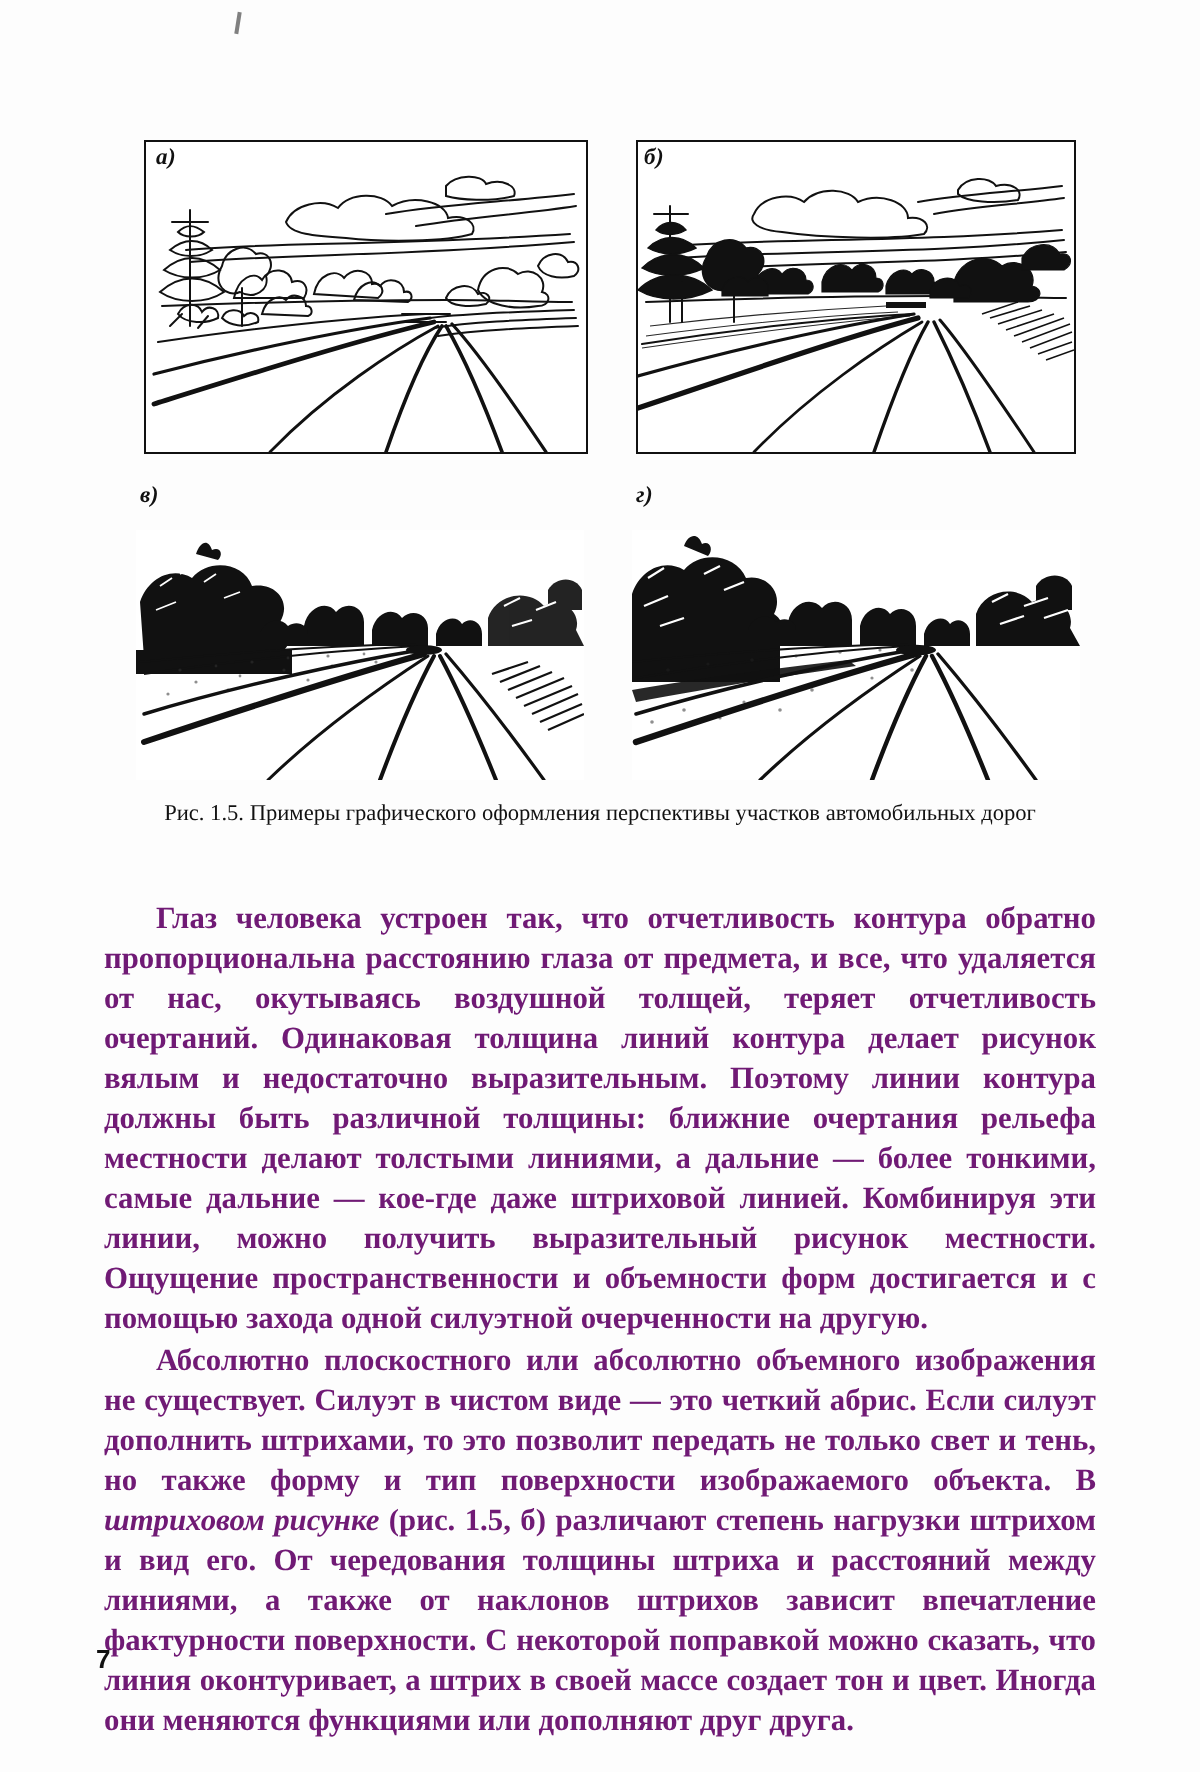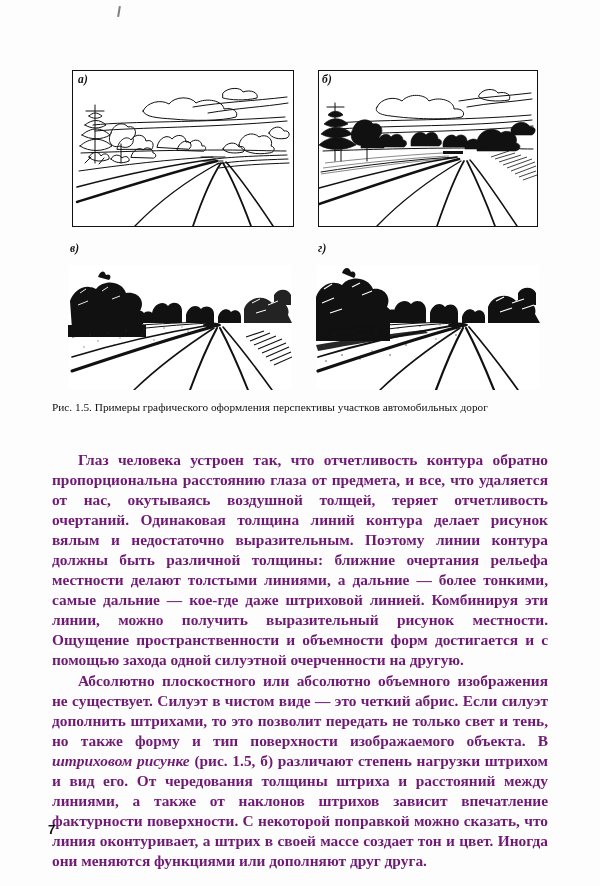--- a/index.html
+++ b/index.html
@@ -78,21 +78,21 @@
   .panel svg { display: block; width: 100%; height: 100%; }
 
   
   .caption {
     position: absolute;
     left: 52px;
     top: 400px;
     width: 496px;
     font-size: 11.3px;
     line-height: 1.32;
-    text-align: left;
+    text-align: center;
     color: #111;
   }
 
   
   .body-text {
     position: absolute;
     left: 52px;
     top: 450px;
     width: 496px;
     font-size: 15.4px;

